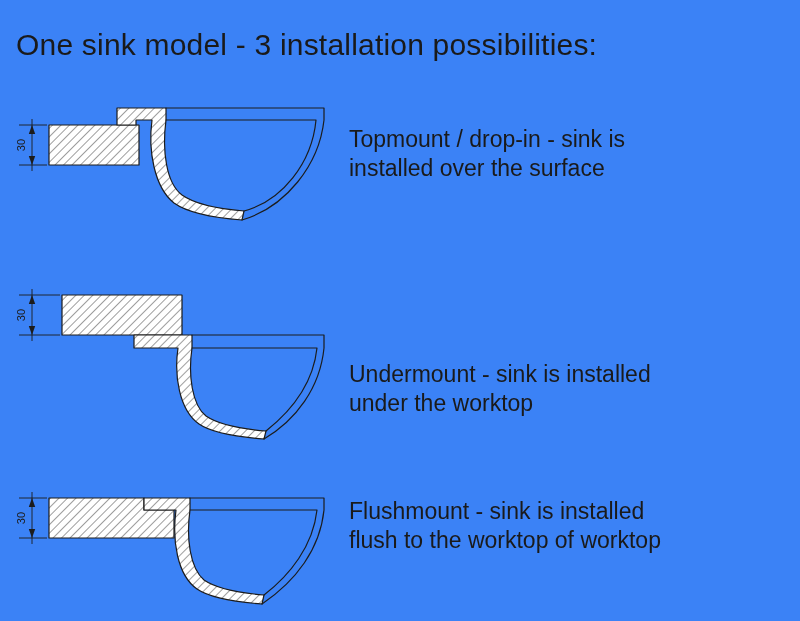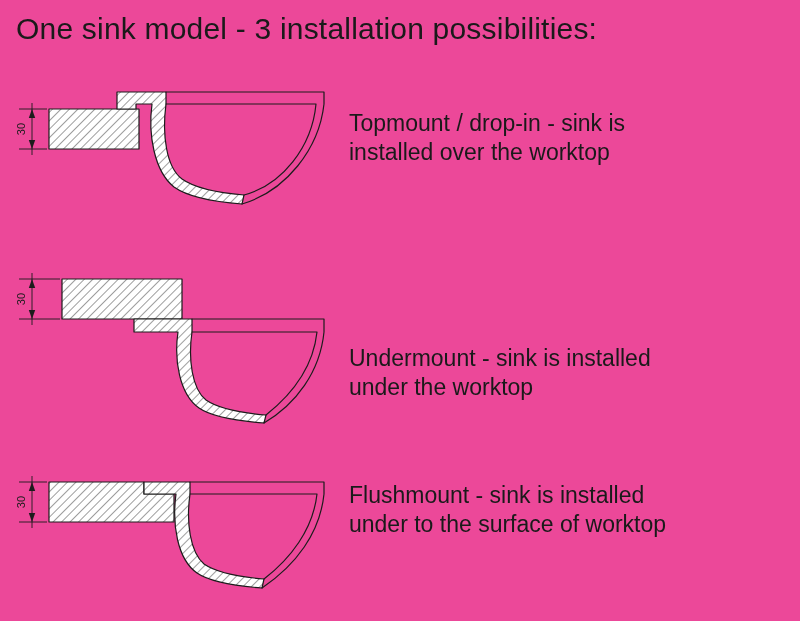--- a/index.html
+++ b/index.html
@@ -1,17 +1,17 @@
 <!DOCTYPE html>
 <html><head>
 <meta charset="utf-8">
 <style>
   html,body{margin:0;padding:0;background:#ffffff;}
   body{font-family:"Liberation Sans", sans-serif; color:#1c1c1c;}
-  .page{width:800px;height:621px;overflow:hidden;background:#ec4899;box-sizing:border-box;padding:10px 0 0 14px;}
+  .page{width:800px;height:621px;overflow:hidden;background:#3b82f6;box-sizing:border-box;padding:26px 0 0 14px;}
   .title{font-size:30px;font-weight:400;letter-spacing:0.2px;color:#1a1a1a;margin:2px 0 0 2px;height:55px;}
   .row{display:flex;align-items:flex-start;}
   .row .diagram{flex:0 0 335px;}
   .label{font-size:23px;line-height:1.24;width:345px;color:#1a1a1a;}
   .row1{margin-top:12px;height:140px;}
   .row2{margin-top:45px;height:175px;}
   .row3{margin-top:28px;height:145px;}
   .row1 .label{margin-top:30px;}
   .row2 .label{margin-top:80px;}
   .row3 .label{margin-top:14px;}
@@ -49,21 +49,21 @@
           <text transform="translate(11,50) rotate(-90)" text-anchor="middle" font-size="11">30</text>
         </g>
 
         <rect class="cut" x="35" y="30" width="90" height="40"></rect>
 
         <path class="cut" d="M103,13 H152 V25 C148,55 152,88 168,100 C182,110 206,114 230,116 L228,125 C202,123 174,118 160,108 C140,92 134,55 138,25 L122,25 L122,30 L103,30 Z"></path>
 
         <path class="outline" d="M152,13 H310 M152,25 H302 M310,13 V25 M310,25 C305,70 272,112 228,125 M302,25 C298,68 268,106 230,116"></path>
       </svg>
     </div>
-    <div class="label">Topmount / drop-in - sink is installed over the worktop</div>
+    <div class="label">Topmount / drop-in - sink is installed over the surface</div>
   </div>
 
   <div class="row row2">
     <div class="diagram">
       <svg width="335" height="175" viewBox="0 0 335 175">
         <g>
           <path class="dim" d="M5,15 H46 M5,55 H46 M18,9 V61"></path>
           <polygon class="dimarrow" points="18,15 14.8,24 21.2,24"></polygon>
           <polygon class="dimarrow" points="18,55 14.8,46 21.2,46"></polygon>
           <text transform="translate(11,35) rotate(-90)" text-anchor="middle" font-size="11">30</text>
@@ -84,16 +84,16 @@
           <polygon class="dimarrow" points="18,15 14.8,24 21.2,24"></polygon>
           <polygon class="dimarrow" points="18,55 14.8,46 21.2,46"></polygon>
           <text transform="translate(11,35) rotate(-90)" text-anchor="middle" font-size="11">30</text>
         </g>
 
         <polygon class="cut" points="35,15 130,15 130,27 160,27 160,55 35,55"></polygon>
         <path class="cut" d="M130,15 H176 V27 C172,55 176,85 190,97 C203,106 226,110 250,112 L248,121 C222,119 196,115 183,106 C163,92 158,57 162,27 L130,27 Z"></path>
         <path class="outline" d="M176,15 H310 M176,27 H303 M310,15 V27 M310,27 C306,66 282,98 248,121 M303,27 C299,63 276,92 250,112"></path>
       </svg>
     </div>
-    <div class="label">Flushmount - sink is installed under to the surface of worktop</div>
+    <div class="label">Flushmount - sink is installed flush to the worktop of worktop</div>
   </div>
 
 </div>
 
 </body></html>

